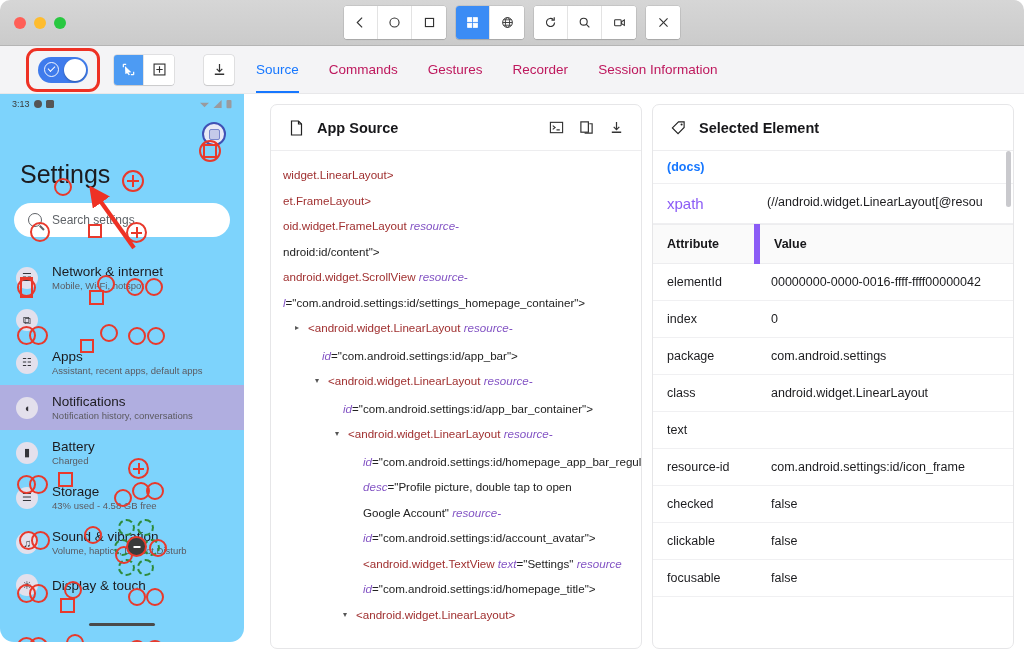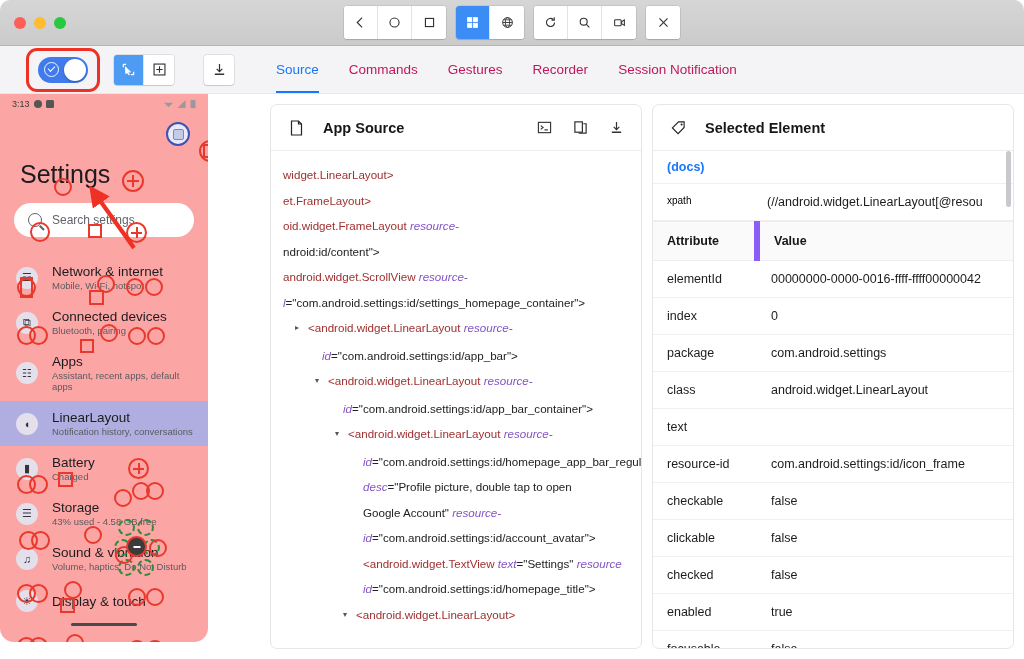--- a/index.html
+++ b/index.html
@@ -92,42 +92,42 @@
   .tool-btn:last-child { border-right: none; }
   .tool-btn.active { background: #4d9bf3; }
   #dl-btn {
     width: 30px; height: 30px; background: #fff; margin-left: 30px;
     display: flex; align-items: center; justify-content: center; cursor: pointer;
     box-shadow: 0 0 0 0.5px rgba(0,0,0,.16), 0 1px 1px rgba(0,0,0,.1);
     border-radius: 3px;
   }
 
   
-  #tabs { display: flex; margin-left: 42px; align-self: stretch; align-items: flex-end; gap: 30px; }
+  #tabs { display: flex; margin-left: 22px; align-self: stretch; align-items: flex-end; gap: 30px; }
   .tab {
     font-size: 13.5px; color: #be185d; cursor: pointer;
     height: 100%; display: flex; align-items: center; position: relative;
   }
   .tab.active { color: #1677ff; }
   .tab.active:after {
     content: ""; position: absolute; bottom: 0; left: 0; right: 0;
     height: 2px; background: #1677ff;
   }
 
   
   #body-split { display: flex; height: 565px; background: #ffffff; }
 
   
   #device-pane {
     width: 258px; flex: 0 0 258px;
     background: #ffffff; position: relative; overflow: hidden;
   }
   #device-screen {
-    position: absolute; left: 0; top: 0; width: 208px; height: 548px;
-    background: #fca5a5; overflow: hidden;
+    position: absolute; left: 0; top: 0; width: 244px; height: 548px;
+    background: #7dd3fc; overflow: hidden;
     border-bottom-left-radius: 14px; border-bottom-right-radius: 14px;
   }
   #statusbar {
     height: 20px; display: flex; align-items: center;
     padding: 0 12px; font-size: 9px; color: #3a3a3a;
     justify-content: space-between;
   }
   #statusbar .left { display: flex; align-items: center; gap: 4px; }
   #statusbar .right { display: flex; align-items: center; gap: 3px; }
   .sb-dot { width: 8px; height: 8px; background: #555; border-radius: 50%; display:inline-block;}
@@ -205,21 +205,21 @@
   
   #source-pane {
     flex: 1; padding: 10px 10px 10px 12px; background: #fff; min-width: 0;
   }
   .card {
     border: 1px solid #e6e6e8; border-radius: 7px; background: #fff;
     height: 100%; display: flex; flex-direction: column; overflow: hidden;
   }
   .card-head {
     height: 46px; flex: 0 0 46px; display: flex; align-items: center;
-    padding: 0 16px; border-bottom: 1px solid #ededef; gap: 18px;
+    padding: 0 16px; border-bottom: 1px solid #ededef; gap: 12px;
   }
   .card-title { font-size: 14.5px; color: #17171a; font-weight: bold; }
   .card-head .spacer { flex: 1; }
   .head-icon { width: 18px; height: 18px; cursor: pointer;
                display: flex; align-items: center; justify-content: center; }
 
   #source-body {
     flex: 1; overflow: hidden; padding: 11px 0 0 0; position: relative;
   }
   .xml-line {
@@ -240,21 +240,21 @@
   }
   #sel-scroll { flex: 1; overflow: hidden; position: relative; }
   #docs-row {
     padding: 6px 14px 8px 14px; position: relative;
   }
   #docs-link { color: #1677ff; font-size: 12.5px; font-weight: bold; cursor: pointer; }
   .xpath-row {
     display: flex; border-top: 1px solid #efeff1; border-bottom: 1px solid #efeff1;
     padding: 11px 0 11px 14px; overflow: hidden;
   }
-  .xpath-key { font-size: 10px; color: #000000; width: 100px; flex: 0 0 100px; }
+  .xpath-key { font-size: 15px; color: #8b5cf6; width: 100px; flex: 0 0 100px; }
   .xpath-val { font-size: 12.5px; color: #1c1c1f; white-space: nowrap; }
 
   table.attrs { width: 100%; border-collapse: collapse; table-layout: fixed; }
   table.attrs th {
     text-align: left; font-size: 12.5px; color: #17171a; font-weight: bold;
     padding: 12px 6px 12px 14px; background: #fafafa;
     border-bottom: 1px solid #ededef; border-top: 1px solid #ededef;
   }
   table.attrs th:first-child { width: 104px; border-right: 6px solid #8b5cf6; }
   table.attrs td {
@@ -391,21 +391,21 @@
         <polyline points="5,7.3 8,10.3 11,7.3" fill="none" stroke="#333" stroke-width="1.3"></polyline>
         <line x1="3" y1="13" x2="13" y2="13" stroke="#333" stroke-width="1.5"></line>
       </svg>
     </div>
 
     <div id="tabs">
       <div class="tab active">Source</div>
       <div class="tab">Commands</div>
       <div class="tab">Gestures</div>
       <div class="tab">Recorder</div>
-      <div class="tab">Session Notification</div>
+      <div class="tab">Session Information</div>
     </div>
   </div>
 
   <div id="body-split">
 
     <div id="device-pane">
       <div id="device-screen">
 
         <div id="statusbar">
           <div class="left">
@@ -441,36 +441,32 @@
 
         <div class="setting-row">
           <span class="srow-icon">☲</span>
           <span class="srow-texts">
             <span class="srow-title">Network &amp; internet</span>
             <span class="srow-sub">Mobile, Wi-Fi, hotspot</span>
           </span>
         </div>
         <div class="setting-row">
           <span class="srow-icon">⧉</span>
-          <span class="srow-texts">
-            <span class="srow-title">Connected devices</span>
-            <span class="srow-sub">Bluetooth, pairing</span>
-          </span>
         </div>
         <div class="setting-row">
           <span class="srow-icon">☷</span>
           <span class="srow-texts">
             <span class="srow-title">Apps</span>
             <span class="srow-sub">Assistant, recent apps, default apps</span>
           </span>
         </div>
         <div class="setting-row selected">
           <span class="srow-icon">◖</span>
           <span class="srow-texts">
-            <span class="srow-title">LinearLayout</span>
+            <span class="srow-title">Notifications</span>
             <span class="srow-sub">Notification history, conversations</span>
           </span>
         </div>
         <div class="setting-row">
           <span class="srow-icon">▮</span>
           <span class="srow-texts">
             <span class="srow-title">Battery</span>
             <span class="srow-sub">Charged</span>
           </span>
         </div>
@@ -673,36 +669,28 @@
                 </tr>
               <tr>
                   <td>text</td>
                   <td></td>
                 </tr>
               <tr>
                   <td>resource-id</td>
                   <td>com.android.settings:id/icon_frame</td>
                 </tr>
               <tr>
-                  <td>checkable</td>
+                  <td>checked</td>
                   <td>false</td>
                 </tr>
               <tr>
                   <td>clickable</td>
                   <td>false</td>
                 </tr>
               <tr>
-                  <td>checked</td>
-                  <td>false</td>
-                </tr>
-              <tr>
-                  <td>enabled</td>
-                  <td>true</td>
-                </tr>
-              <tr>
                   <td>focusable</td>
                   <td>false</td>
                 </tr>
 
             </tbody>
           </table>
         </div>
       </div>
     </div>
 

